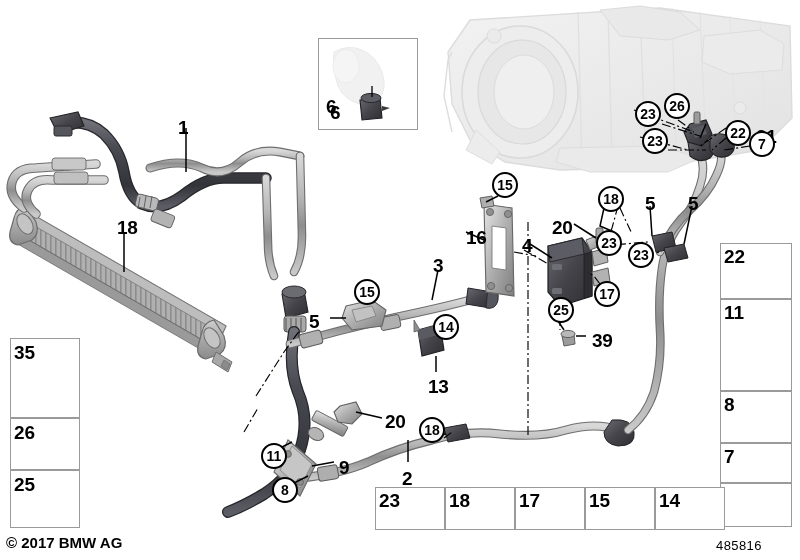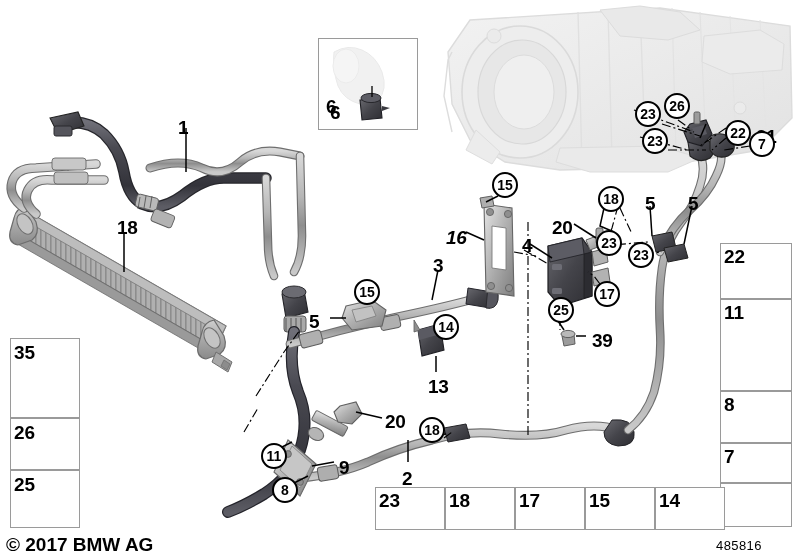--- a/index.html
+++ b/index.html
@@ -6,21 +6,21 @@
   body{width:800px;height:560px;font-family:"Liberation Sans",sans-serif;position:relative;overflow:hidden;}
   #stage{position:absolute;left:0;top:0;width:800px;height:560px;}
   svg.layer{position:absolute;left:0;top:0;width:800px;height:560px;}
   .lbl{position:absolute;font-weight:bold;color:#000;line-height:1;white-space:nowrap;}
   .lbl-bold{font-size:19px;letter-spacing:-.3px;}
   .circ{position:absolute;width:26px;height:26px;border:2.1px solid #000;border-radius:50%;
         background:#fff;display:flex;align-items:center;justify-content:center;
         font-weight:bold;font-size:14px;color:#000;box-sizing:border-box;}
   .legbox{position:absolute;border:1px solid #9a9a9a;background:#fff;box-sizing:border-box;}
   .legnum{position:absolute;font-weight:bold;font-size:19px;color:#000;}
-  .copy{position:absolute;left:6px;top:534px;font-size:19px;font-weight:bold;color:#000;}
+  .copy{position:absolute;left:6px;top:534px;font-size:15px;font-weight:bold;color:#000;}
   .pnum{position:absolute;left:716px;top:538px;font-size:13px;color:#000;letter-spacing:.4px;}
 </style>
 </head>
 <body>
 
 <div id="stage">
 
   <svg class="layer" viewBox="0 0 800 560">
     <defs>
       <linearGradient id="gPipe" x1="0" y1="0" x2="0" y2="1">
@@ -425,21 +425,21 @@
       <div class="legbox" style="left: 585px; top: 487px; width: 70px; height: 43px;"></div>
       <div class="legnum" style="left: 589px; top: 490px;">15</div>
       <div class="legbox" style="left: 655px; top: 487px; width: 70px; height: 43px;"></div>
       <div class="legnum" style="left: 659px; top: 490px;">14</div>
     </div>
   <div id="bold-labels">
       <div class="lbl lbl-bold" title="transmission oil cooler line upper" style="left: 178px; top: 118px;">1</div>
       <div class="lbl lbl-bold" title="transmission oil cooler" style="left: 117px; top: 218px;">18</div>
       <div class="lbl lbl-bold" title="thermostat in detail box" style="left: 330px; top: 103px;">6</div>
       <div class="lbl lbl-bold" title="oil line coupling" style="left: 309px; top: 312px;">5</div>
-      <div class="lbl lbl-bold" title="holder bracket" style="left: 446px; top: 228px; font-style: italic;">16</div>
+      <div class="lbl lbl-bold" title="holder bracket" style="left: 466px; top: 228px;">16</div>
       <div class="lbl lbl-bold" title="oil cooler line" style="left: 433px; top: 256px;">3</div>
       <div class="lbl lbl-bold" title="thermostat assembly" style="left: 522px; top: 236px;">4</div>
       <div class="lbl lbl-bold" title="solenoid valve" style="left: 552px; top: 218px; text-align: right;">20</div>
       <div class="lbl lbl-bold" title="rubber mount" style="left: 428px; top: 377px;">13</div>
       <div class="lbl lbl-bold" title="screw plug" style="left: 592px; top: 331px;">39</div>
       <div class="lbl lbl-bold" title="hex bolt" style="left: 385px; top: 412px;">20</div>
       <div class="lbl lbl-bold" title="support bracket" style="left: 339px; top: 458px;">9</div>
       <div class="lbl lbl-bold" title="oil cooler line lower" style="left: 402px; top: 469px;">2</div>
       <div class="lbl lbl-bold" title="line holder" style="left: 708px; top: 127px; padding-left: 48px;">21</div>
       <div class="lbl lbl-bold" title="oil cooler line" style="left: 645px; top: 194px;">5</div>

